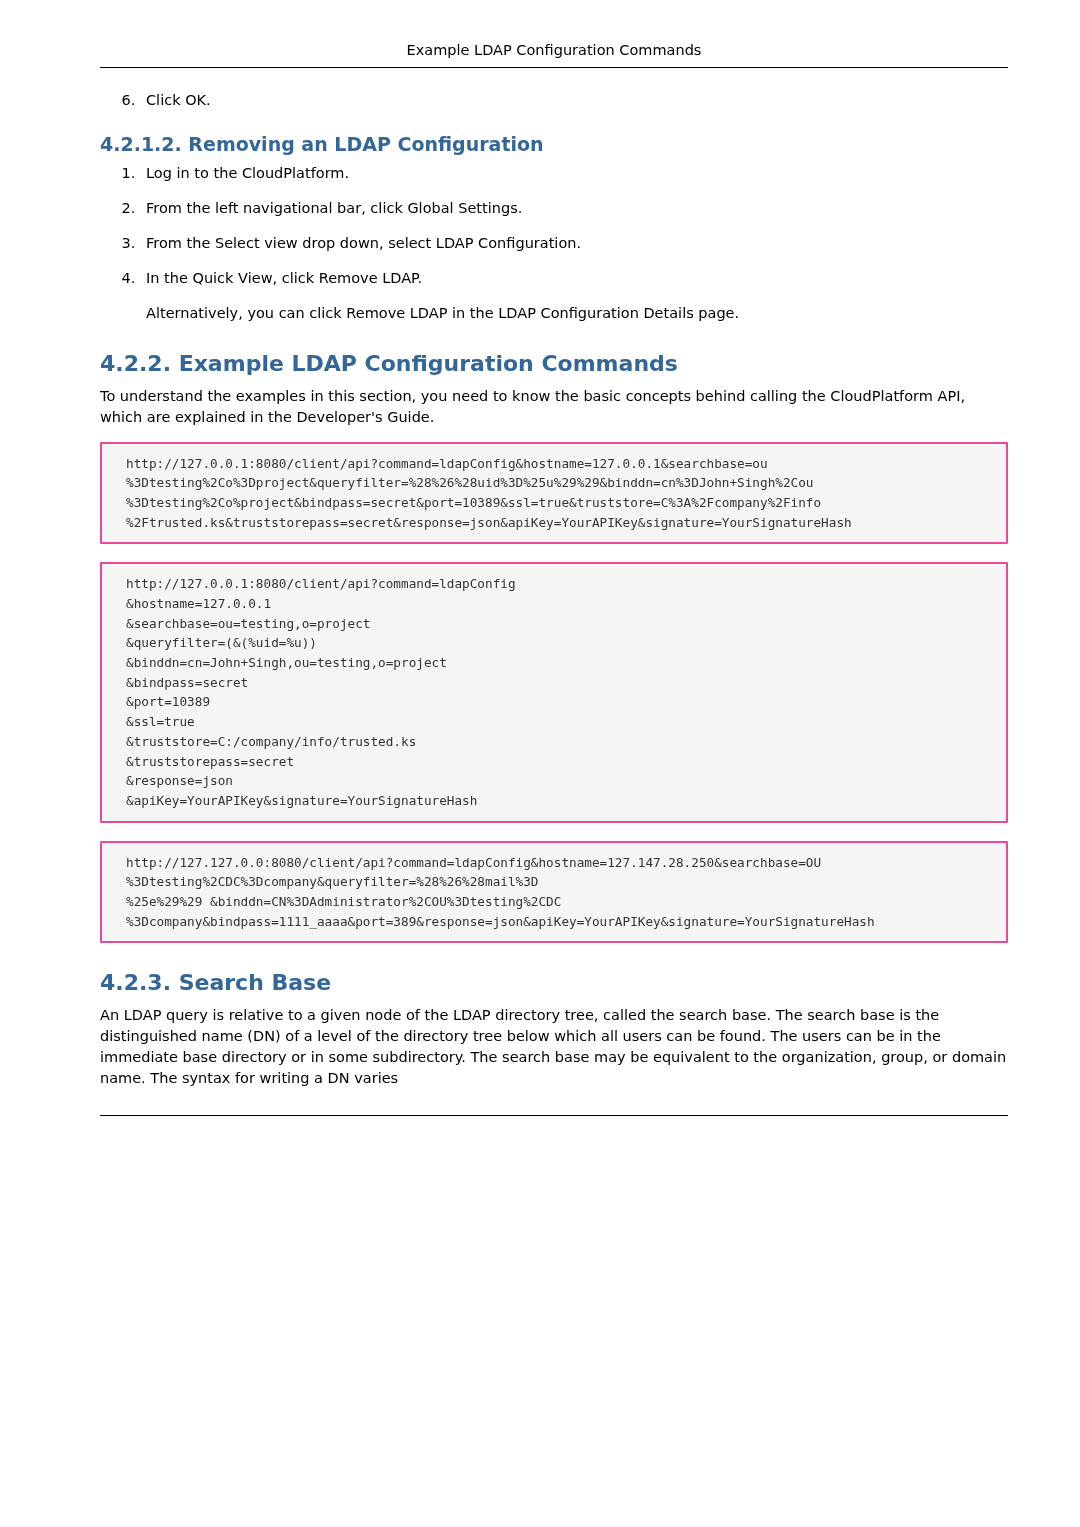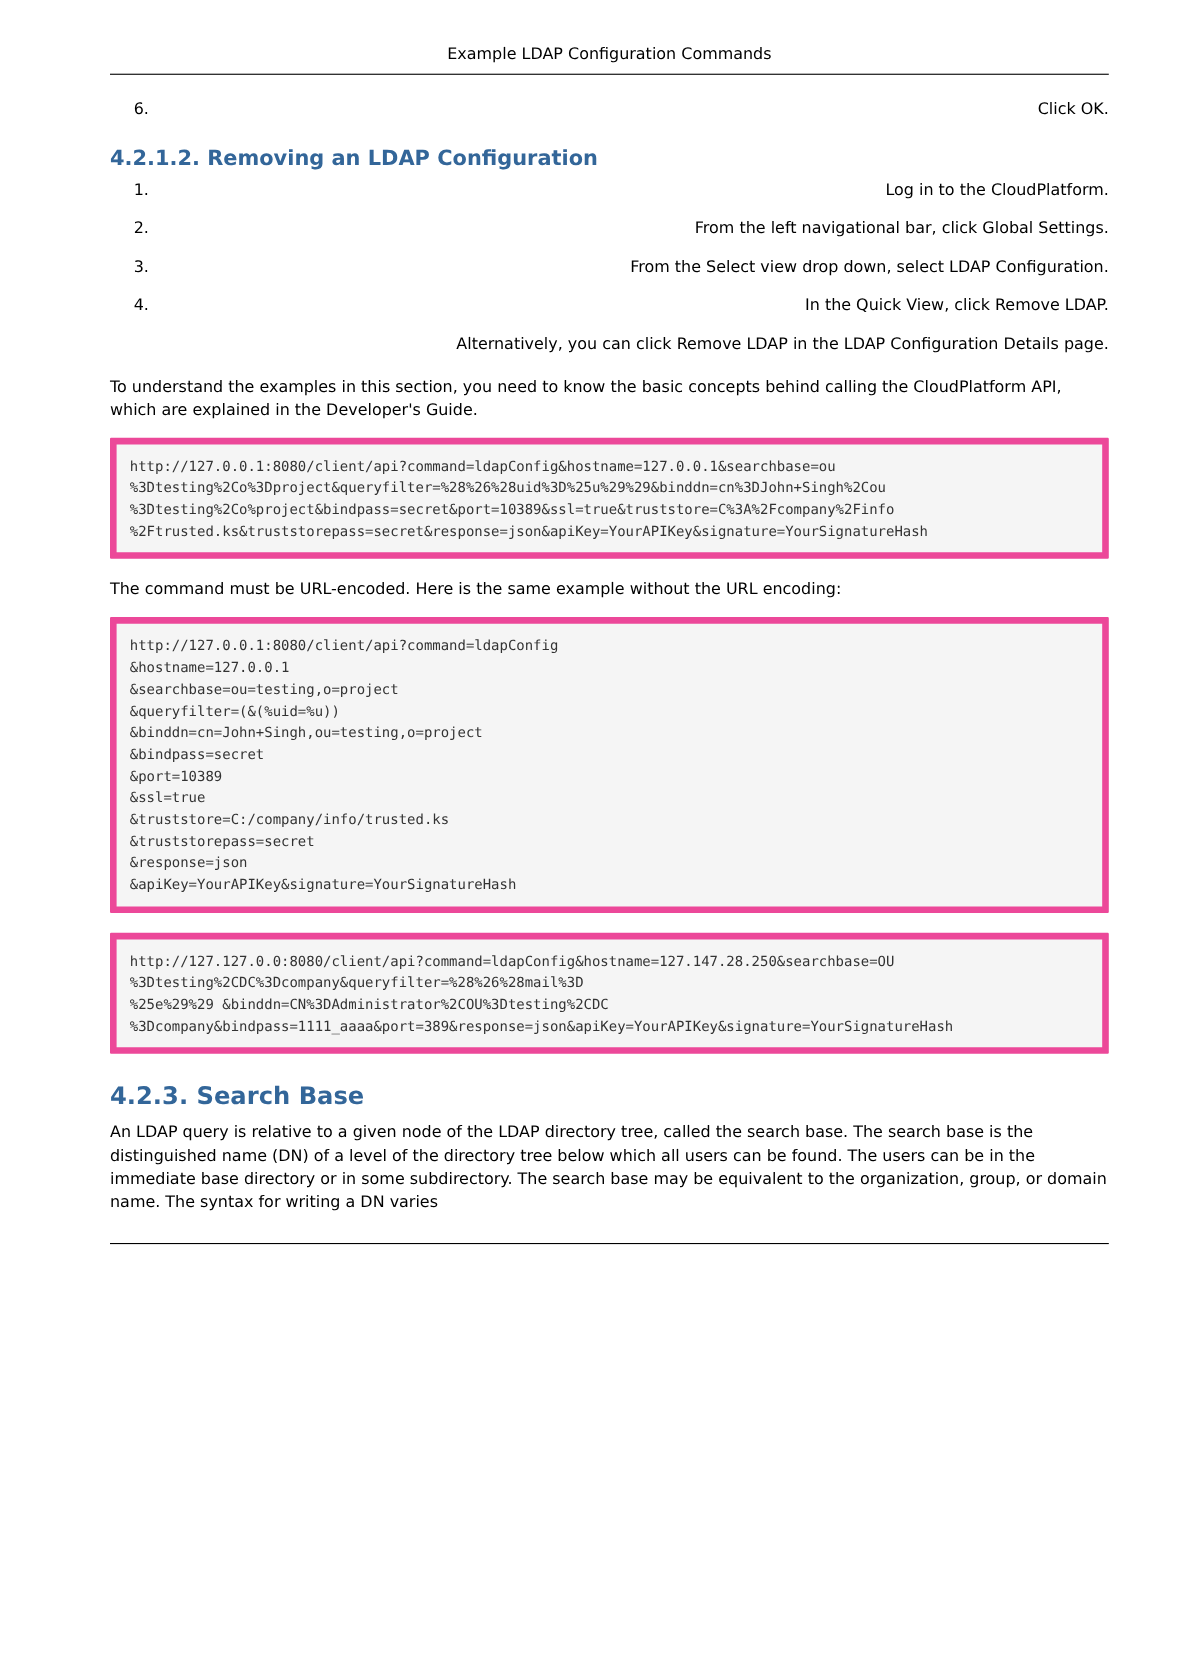--- a/index.html
+++ b/index.html
@@ -36,21 +36,20 @@
     text-align: right;
     font-size: 14.5px;
   }
   ol.proc {
     margin: 4px 0 18px 0;
     padding-left: 40px;
   }
   ol.proc li {
     padding-left: 6px;
     margin-bottom: 14px;
-    text-align: right;
   }
   .after-li {
     margin-top: 14px;
   }
   h3.sub {
     color: #336699;
     font-size: 19px;
     font-weight: bold;
     margin: 20px 0 4px 0;
   }
@@ -58,23 +57,23 @@
     color: #336699;
     font-size: 22px;
     font-weight: bold;
     margin: 24px 0 6px 0;
   }
   p.body {
     margin: 4px 0 14px 0;
   }
   pre.codeblock {
     background: #f5f5f5;
-    border: 6px solid #ec4899;
+    border: 2px solid #ec4899;
     border-radius: 1px;
-    padding: 10px 12px;
+    padding: 10px 24px;
     font-family: "DejaVu Sans Mono", "Liberation Mono", Menlo, Consolas, monospace;
     font-size: 12.7px;
     line-height: 1.55;
     color: #333;
     white-space: pre;
     overflow: hidden;
     margin: 10px 0 18px 0;
   }
 </style>
 </head>
@@ -93,28 +92,28 @@
   <ol class="proc">
     <li>Log in to the CloudPlatform.</li>
     <li>From the left navigational bar, click Global Settings.</li>
     <li>From the Select view drop down, select LDAP Configuration.</li>
     <li>
       <span>In the Quick View, click Remove LDAP.</span>
       <div class="after-li">Alternatively, you can click Remove LDAP in the LDAP Configuration Details page.</div>
     </li>
   </ol>
 
+  <h2 class="sect">4.2.2. Example LDAP Configuration Commands</h2>
   <p class="body">To understand the examples in this section, you need to know the basic concepts behind calling the CloudPlatform API, which are explained in the Developer's Guide.</p>
 
   <pre class="codeblock">http://127.0.0.1:8080/client/api?command=ldapConfig&amp;hostname=127.0.0.1&amp;searchbase=ou
 %3Dtesting%2Co%3Dproject&amp;queryfilter=%28%26%28uid%3D%25u%29%29&amp;binddn=cn%3DJohn+Singh%2Cou
 %3Dtesting%2Co%project&amp;bindpass=secret&amp;port=10389&amp;ssl=true&amp;truststore=C%3A%2Fcompany%2Finfo
 %2Ftrusted.ks&amp;truststorepass=secret&amp;response=json&amp;apiKey=YourAPIKey&amp;signature=YourSignatureHash</pre>
 
-  <p class="body">The command must be URL-encoded. Here is the same example without the URL encoding:</p>
 
   <pre class="codeblock">http://127.0.0.1:8080/client/api?command=ldapConfig
 &amp;hostname=127.0.0.1
 &amp;searchbase=ou=testing,o=project
 &amp;queryfilter=(&amp;(%uid=%u))
 &amp;binddn=cn=John+Singh,ou=testing,o=project
 &amp;bindpass=secret
 &amp;port=10389
 &amp;ssl=true
 &amp;truststore=C:/company/info/trusted.ks

